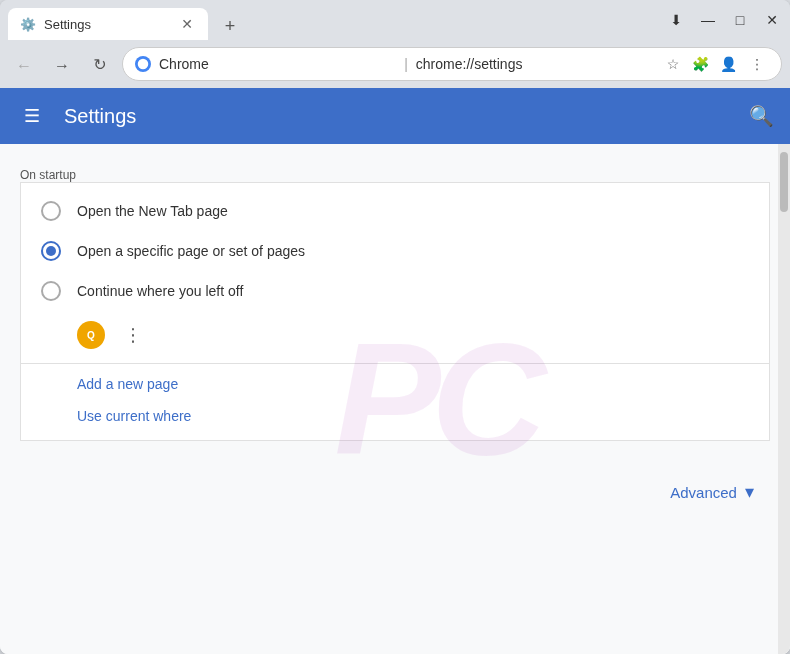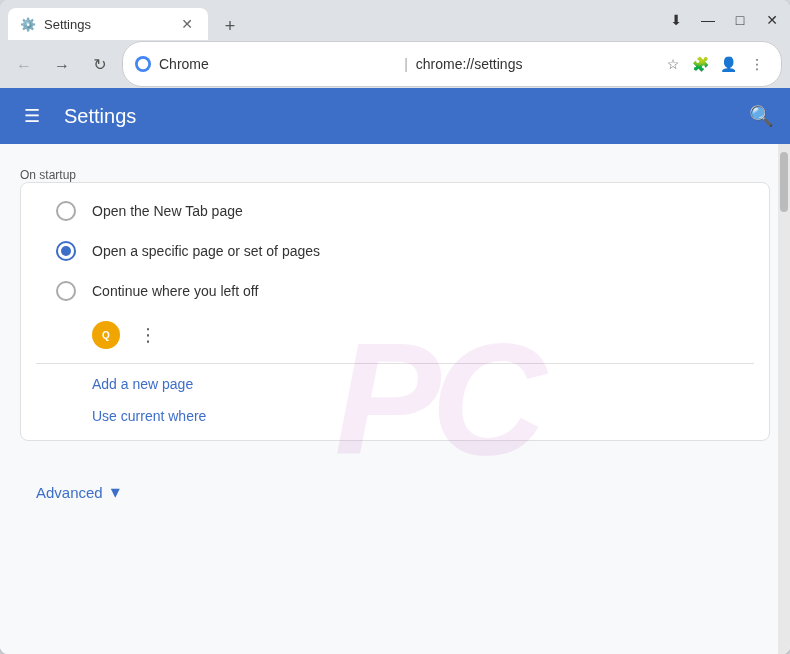--- a/index.html
+++ b/index.html
@@ -13,21 +13,21 @@
     .tab { background: #fff; height: 32px; display: flex; align-items: center; padding: 0 12px; border-radius: 8px 8px 0 0; gap: 8px; min-width: 200px; font-size: 13px; color: #333; }
     .tab-title { flex: 1; font-size: 13px; }
     .tab-close { color: #666; cursor: pointer; font-size: 14px; width: 18px; height: 18px; display: flex; align-items: center; justify-content: center; border-radius: 50%; }
     .new-tab-btn { background: none; border: none; font-size: 18px; color: #555; cursor: pointer; margin-left: 8px; width: 28px; height: 28px; display: flex; align-items: center; justify-content: center; border-radius: 50%; }
     .window-controls-right { display: flex; gap: 12px; align-items: center; margin-left: 8px; }
     .win-btn { background: none; border: none; cursor: pointer; font-size: 14px; color: #333; width: 20px; height: 20px; display: flex; align-items: center; justify-content: center; }
 
     .nav-bar { background: #dee1e6; height: 48px; display: flex; align-items: center; padding: 0 8px; gap: 6px; }
     .nav-icon-btn { background: none; border: none; cursor: pointer; color: #555; width: 32px; height: 32px; display: flex; align-items: center; justify-content: center; border-radius: 50%; font-size: 16px; }
     .nav-icon-btn.disabled { color: #aaa; cursor: default; }
-    .address-bar-container { flex: 1; background: #fff; border-radius: 20px; height: 46px; display: flex; align-items: center; padding: 8px 12px; gap: 8px; border: 1px solid #ccc; }
+    .address-bar-container { flex: 1; background: #fff; border-radius: 20px; height: 34px; display: flex; align-items: center; padding: 8px 12px; gap: 8px; border: 1px solid #ccc; }
     .address-favicon { width: 16px; height: 16px; border-radius: 50%; background: #4285f4; display: flex; align-items: center; justify-content: center; }
     .address-favicon svg { width: 12px; height: 12px; fill: white; }
     .address-separator { color: #aaa; font-size: 14px; }
     .address-text { font-size: 14px; color: #333; flex: 1; }
     .address-right-icons { display: flex; gap: 4px; align-items: center; }
     .addr-icon { color: #666; font-size: 14px; cursor: pointer; width: 24px; height: 24px; display: flex; align-items: center; justify-content: center; }
 
     
     .page-content { flex: 1; display: flex; flex-direction: column; background: #f1f3f4; overflow: hidden; }
 
@@ -38,41 +38,41 @@
     .settings-title { color: white; font-size: 20px; font-weight: 400; }
     .header-search { color: white; font-size: 20px; cursor: pointer; }
 
     
     .settings-body { flex: 1; background: #f8f9fa; overflow-y: auto; padding: 24px 20px; position: relative; }
 
     .watermark { position: absolute; top: 50%; left: 50%; transform: translate(-30%, -50%); opacity: 0.08; font-size: 160px; font-weight: 900; color: #a21caf; pointer-events: none; letter-spacing: -10px; font-style: italic; white-space: nowrap; text-align: right; }
 
     .section-title { font-size: 12px; color: #555; font-weight: 400; }
 
-    .startup-card { background: #fff; border-radius: 8px; border: 1px solid #e0e0e0; padding: 8px 15px; margin-bottom: 24px; }
+    .startup-card { background: #fff; border-radius: 0; border: 1px solid #e0e0e0; padding: 8px 0; margin-bottom: 24px; }
 
     .radio-option { display: flex; align-items: center; padding: 10px 20px; cursor: pointer; }
     .radio-circle { width: 20px; height: 20px; border-radius: 50%; border: 2px solid #aaa; margin-right: 16px; display: flex; align-items: center; justify-content: center; flex-shrink: 0; }
     .radio-circle.selected { border-color: #3d6ec8; }
     .radio-inner { width: 10px; height: 10px; border-radius: 50%; background: #3d6ec8; }
     .radio-label { font-size: 14px; color: #333; }
 
     .divider { height: 1px; background: #e0e0e0; margin: 4px 0; }
 
     .startup-page-item { display: flex; align-items: center; padding: 8px 20px 8px 56px; }
     .site-icon { width: 28px; height: 28px; border-radius: 50%; background: #f0a500; display: flex; align-items: center; justify-content: center; margin-right: 12px; color: white; font-size: 14px; font-weight: bold; flex-shrink: 0; }
     .site-info { flex: 1; }
     .site-url-primary { font-size: 13px; color: #333; }
     .site-url-secondary { font-size: 12px; color: #777; }
     .three-dot-btn { background: none; border: none; cursor: pointer; color: #555; font-size: 18px; width: 32px; height: 32px; display: flex; align-items: center; justify-content: center; border-radius: 50%; }
 
     .link-btn { background: none; border: none; color: #3d6ec8; cursor: pointer; font-size: 14px; padding: 8px 20px 8px 56px; display: block; font-weight: 400; }
 
     
-    .advanced-section { display: flex; justify-content: flex-start; align-items: center; padding: 16px; }
+    .advanced-section { display: flex; justify-content: flex-end; align-items: center; padding: 16px; }
     .advanced-btn { background: none; border: none; color: #3d6ec8; cursor: pointer; font-size: 15px; display: flex; align-items: center; gap: 8px; font-weight: 400; }
     .advanced-arrow { font-size: 18px; color: #3d6ec8; }
 
     
     .scroll-track { position: absolute; right: 0; top: 0; bottom: 0; width: 12px; background: #e8e8e8; }
     .scroll-thumb { position: absolute; right: 2px; top: 8px; width: 8px; height: 60px; background: #bbb; border-radius: 4px; }
 
     
     .gear-favicon { width: 16px; height: 16px; display: inline-flex; align-items: center; justify-content: center; }
   </style>

